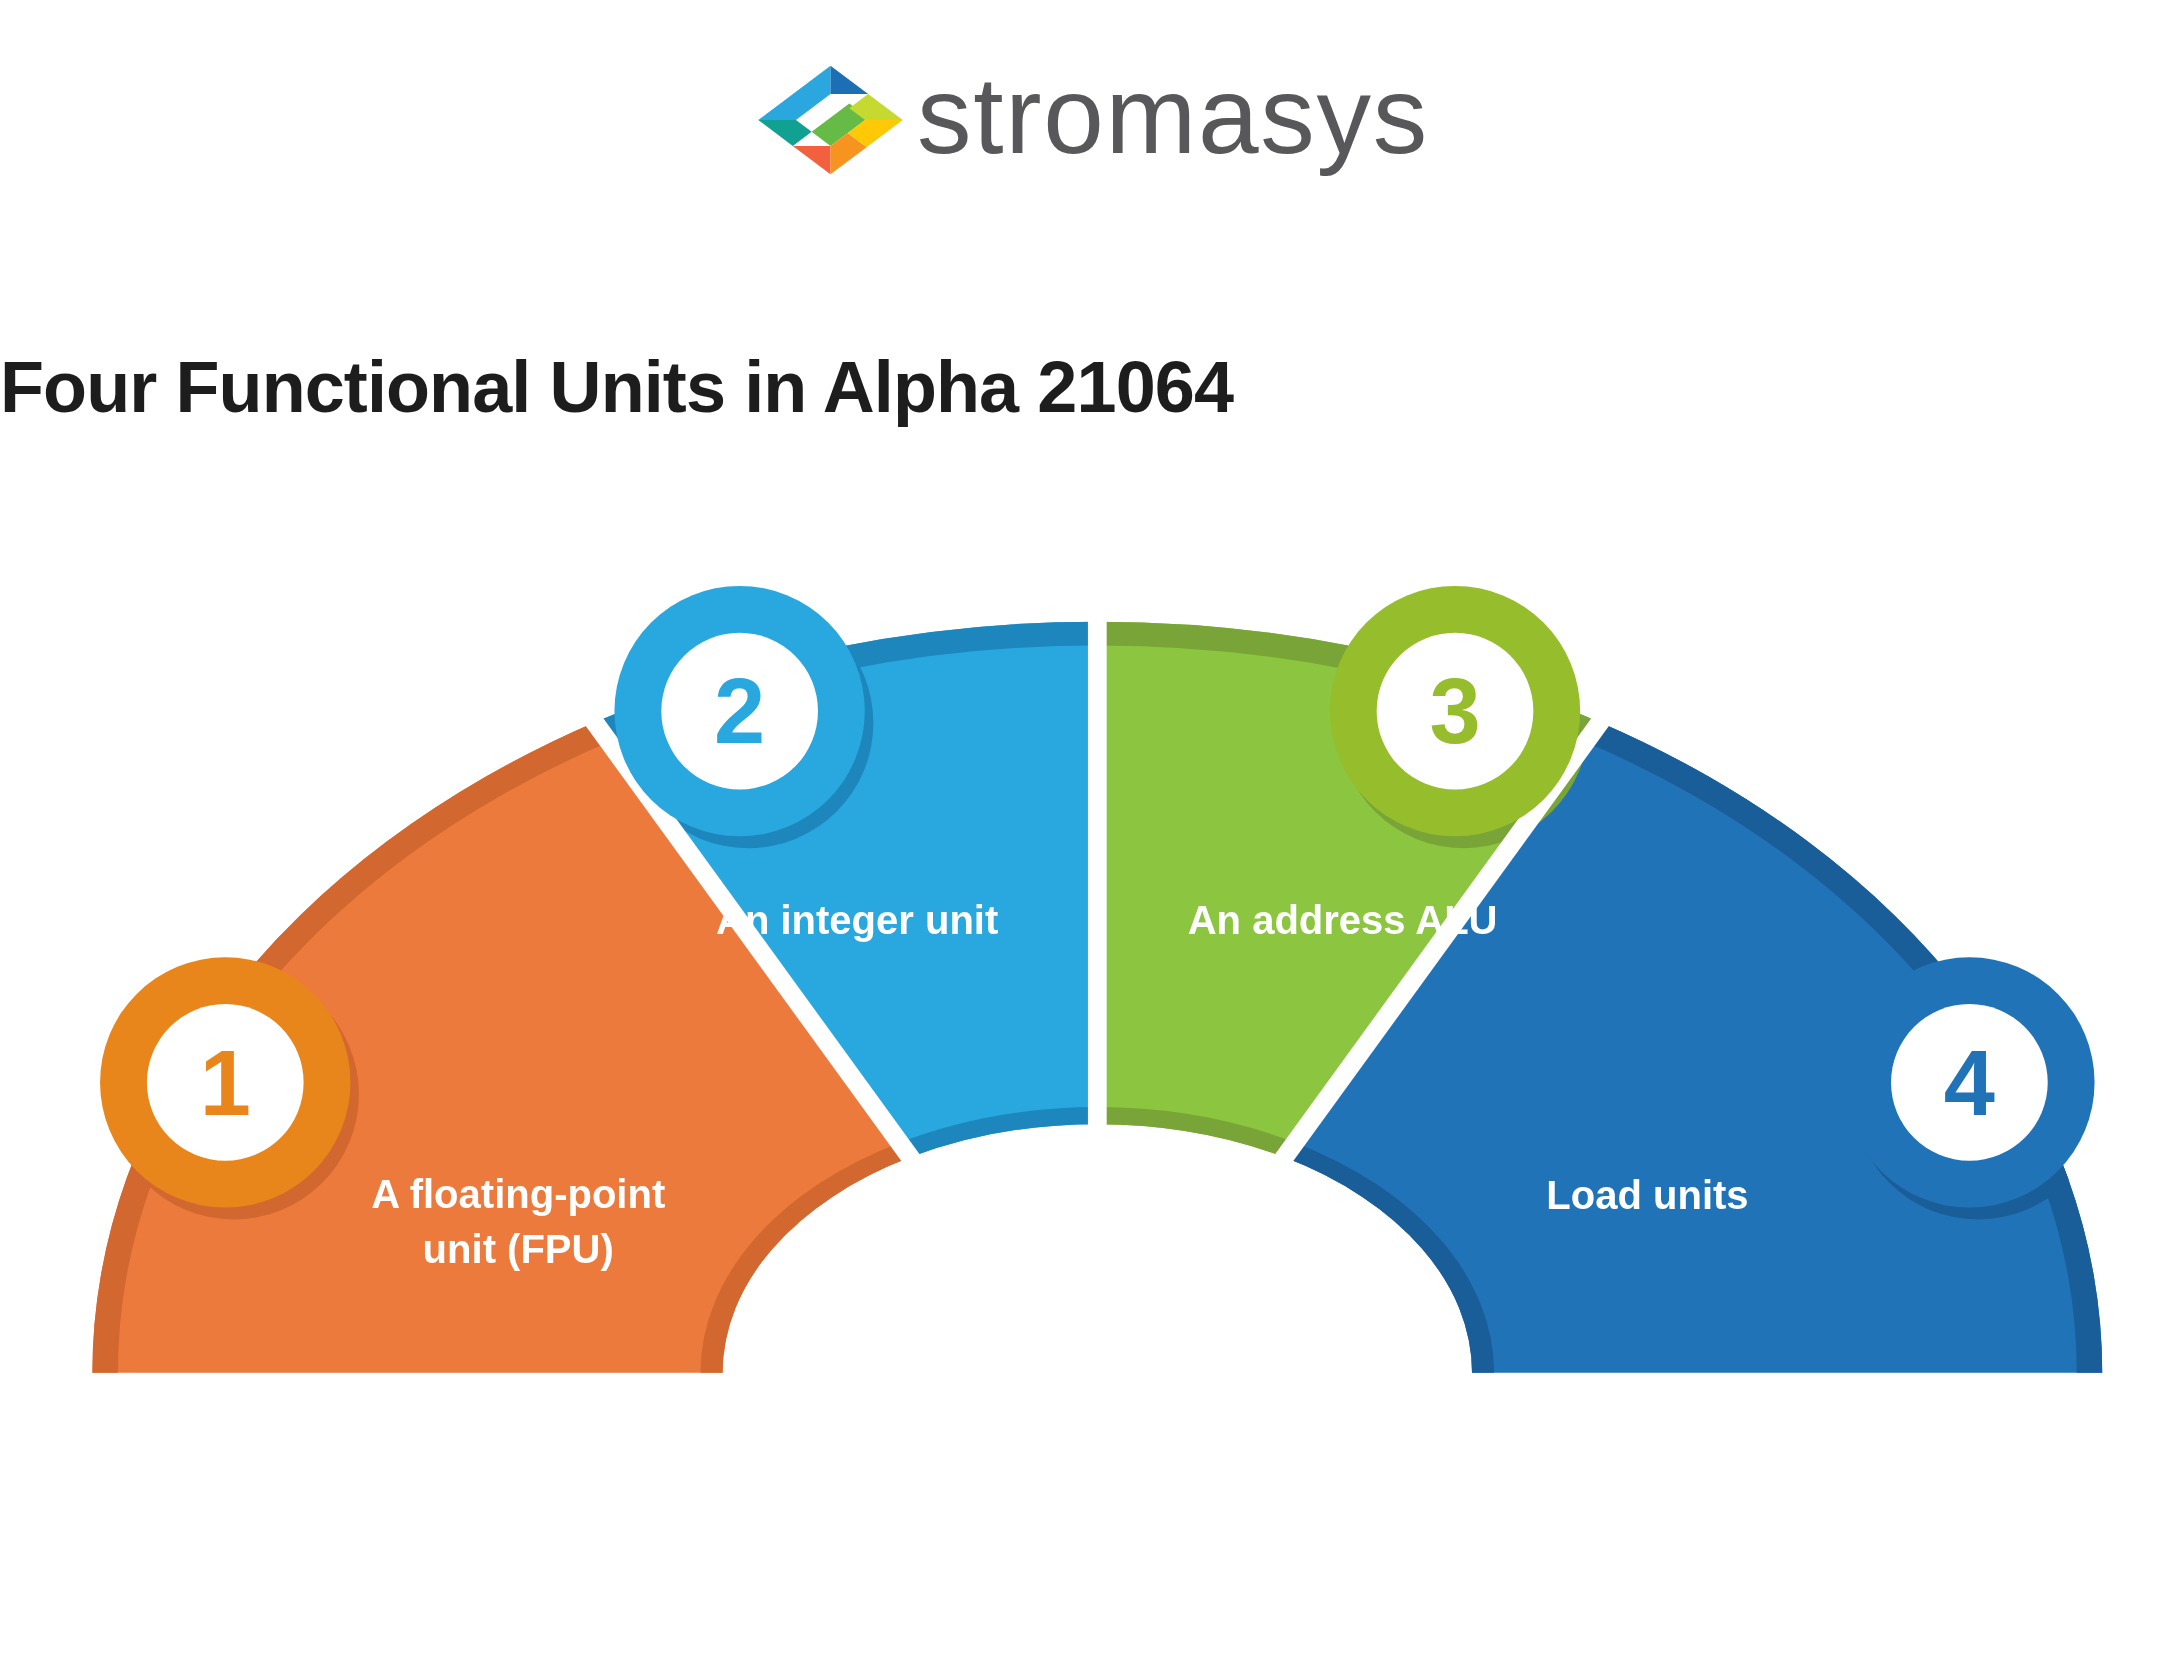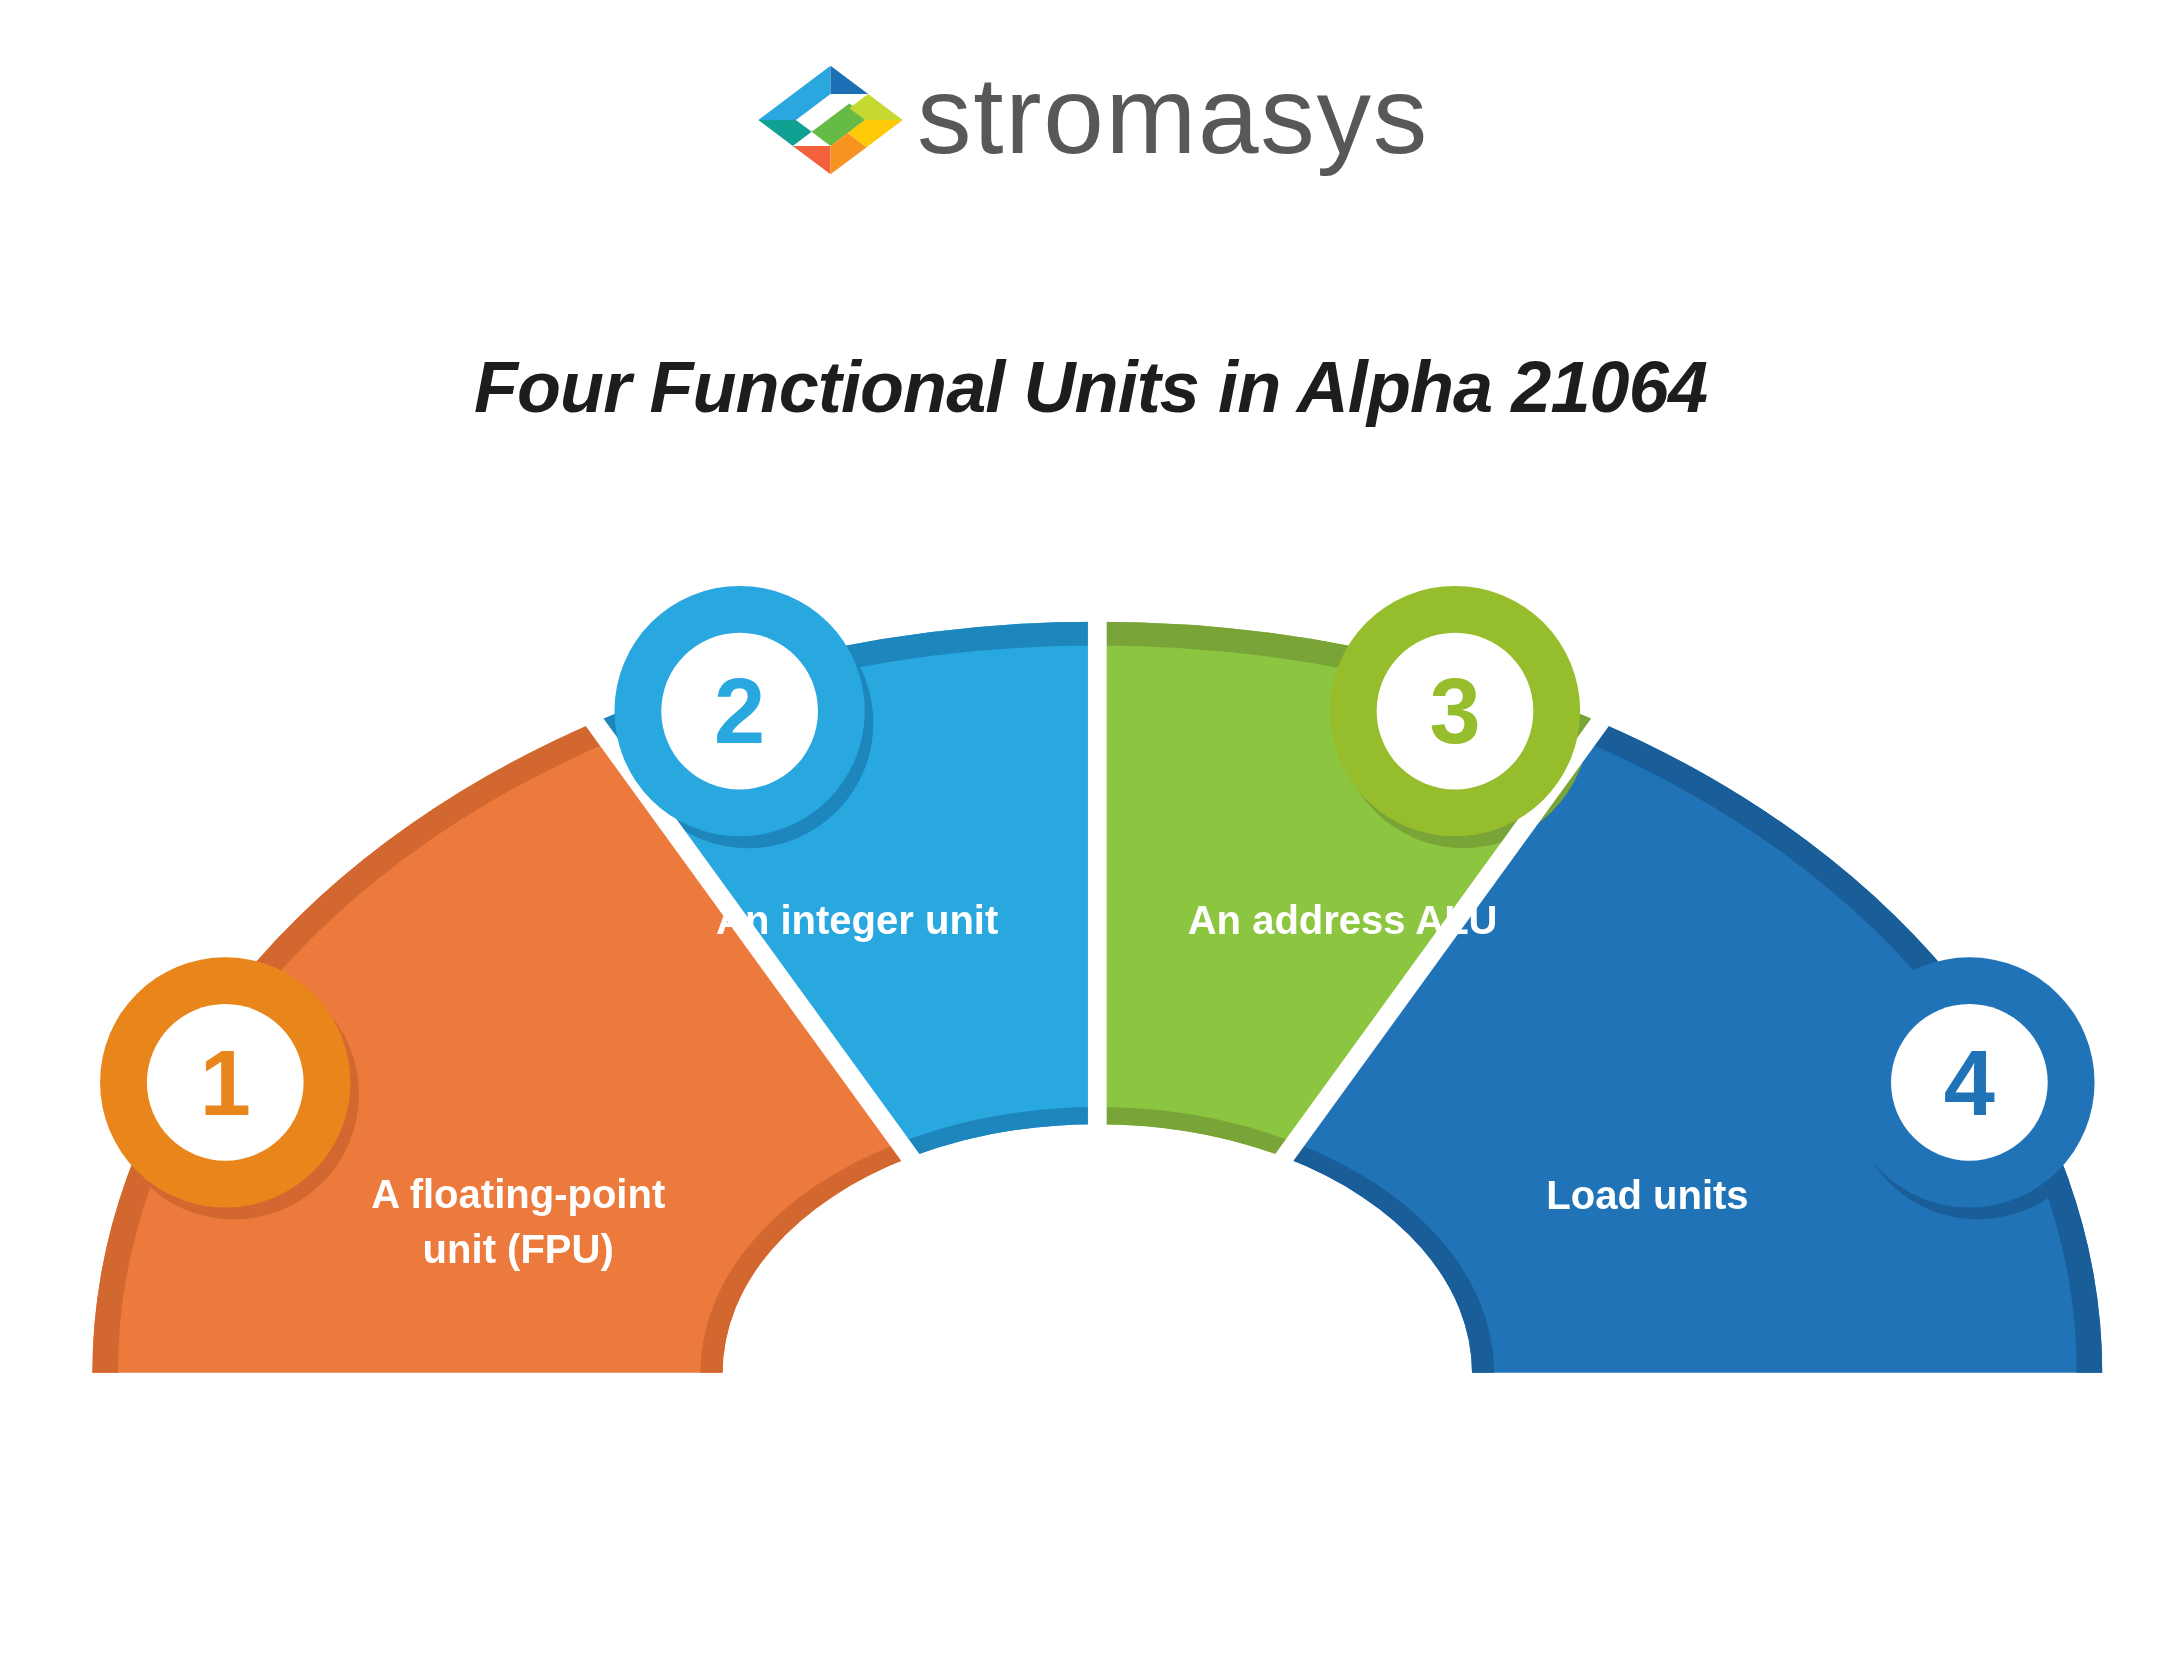--- a/index.html
+++ b/index.html
@@ -17,23 +17,23 @@
   }
   .logo-icon { width: 157px; height: 118px; flex: 0 0 auto; }
   .logo-word {
     font-size: 109px; font-weight: 300; color: #58585A;
     letter-spacing: 1.7px; line-height: 1; padding-bottom: 8.5px;
   }
 
   
   .title {
     position: absolute; top: 303px; left: 0; width: 100%;
-    text-align: center;
+    text-align: left;
     font-size: 72px; font-weight: 800; color: #1D1D1D;
-    letter-spacing: -0.9px; line-height: 1; font-style: italic;
+    letter-spacing: -0.9px; line-height: 1;
   }
 
   
   .arch { position: absolute; left: 0; top: 0; width: 2181px; height: 1676px; }
 
   .seg-label {
     font-family: "Liberation Sans", sans-serif;
     font-size: 47px; font-weight: 700; fill: #FFFFFF;
     text-anchor: middle;
   }

